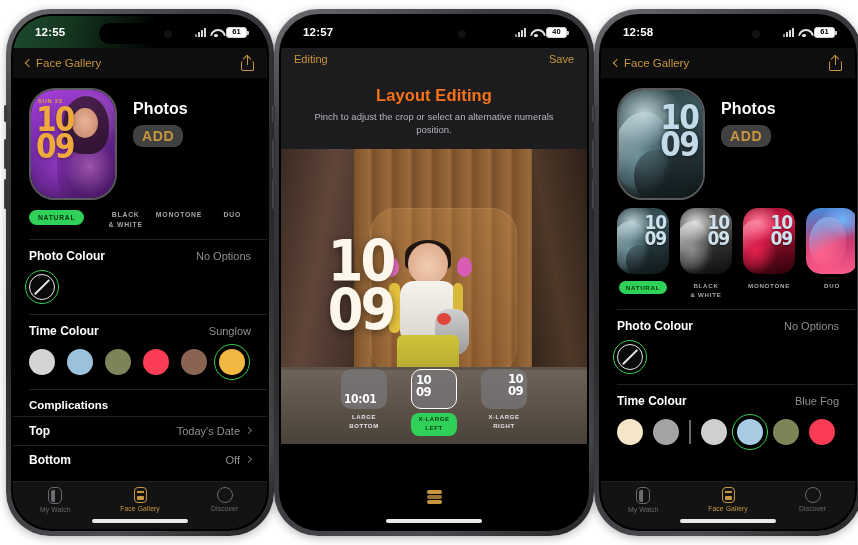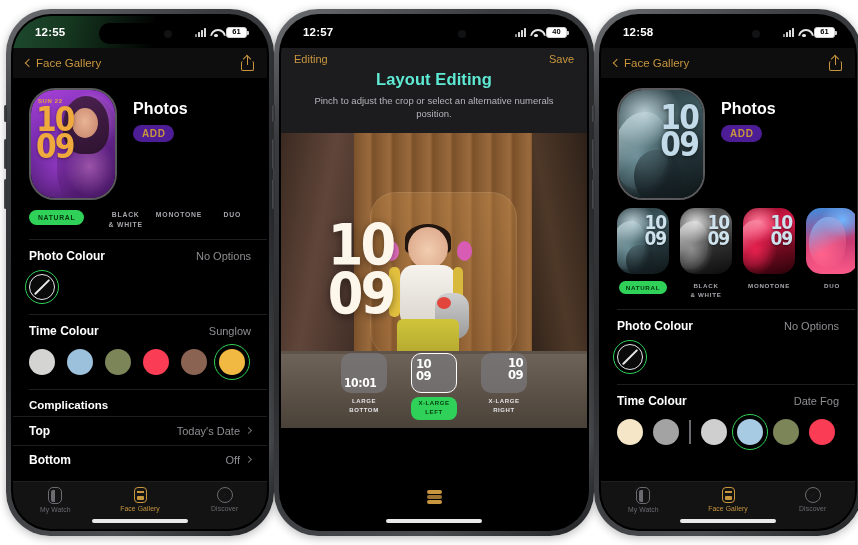--- a/index.html
+++ b/index.html
@@ -150,22 +150,22 @@
     border: 2.5px solid #5a5a5c;
     overflow: hidden;
     position: relative;
     flex:0 0 auto;
   }
   .wp-inner{ position:absolute; inset:0; }
   .hero-meta { padding-top: 12px; }
   .hero-title { font-size:16px; font-weight:bold; color:#fff; letter-spacing:.1px;}
   .add-pill {
     margin-top:7px; display:inline-block;
-    background:#4c1d95; color:#c8963e;
-    font-size:10px; font-weight:bold; letter-spacing:.6px;
+    background:#404040; color:#c8963e;
+    font-size:14px; font-weight:bold; letter-spacing:.6px;
     padding:3px 9px; border-radius:9px;
   }
 
   
   .style-strip {
     display:flex; align-items:flex-start;
     padding: 10px 8px 9px 16px; gap: 0;
   }
   .style-strip .st {
     flex:1; text-align:center;
@@ -259,21 +259,21 @@
     width:96px;height:4px;border-radius:2px;background:#e9e9ea;
   }
 
   
   .edit-header {
     background:#1c1c1e;
     padding: 5px 13px 12px 13px;
   }
   .edit-actions { display:flex;align-items:center;justify-content:space-between; }
   .edit-btn { color:#c8963e; font-size:11px; }
-  .edit-title { text-align:center; font-size:16.5px; font-weight:bold; color:#5eead4; margin-top:5px; letter-spacing:.1px;}
+  .edit-title { text-align:center; font-size:16.5px; font-weight:bold; color:#f97316; margin-top:21px; letter-spacing:.1px;}
   .edit-sub {
     text-align:center; font-size:9.5px; color:#b5b5ba;
     margin-top:5px; line-height:1.4; padding: 0 6px;
   }
   .crop-area { position:relative; height: 295px; overflow:hidden; background:#2b1f15;}
   .layout-opts {
     position:absolute; left:0; right:0; bottom:8px;
     display:flex; justify-content:center; gap:14px; align-items:flex-start;
   }
   .lo { width:56px; display:flex;flex-direction:column;align-items:center;gap:4px;}
@@ -823,21 +823,21 @@
             <span class="row-value">No Options</span>
           </div>
           <div class="swatch-row">
             <span class="swatch none selected"></span>
           </div>
 
           <div class="divider"></div>
 
           <div class="row">
             <span class="row-label">Time Colour</span>
-            <span class="row-value sel">Date Fog</span>
+            <span class="row-value sel">Blue Fog</span>
           </div>
           <div class="swatch-row compact">
               <span class="swatch" style="background: rgb(244, 230, 198);"></span>
               <span class="swatch" style="background: rgb(163, 163, 163);"></span>
               <span class="swatch-div"></span>
               <span class="swatch" style="background: rgb(207, 207, 207);"></span>
               <span class="swatch selected" style="background: rgb(168, 203, 228);"></span>
               <span class="swatch" style="background: rgb(124, 133, 88);"></span>
               <span class="swatch" style="background: rgb(250, 61, 84);"></span>
             </div>

